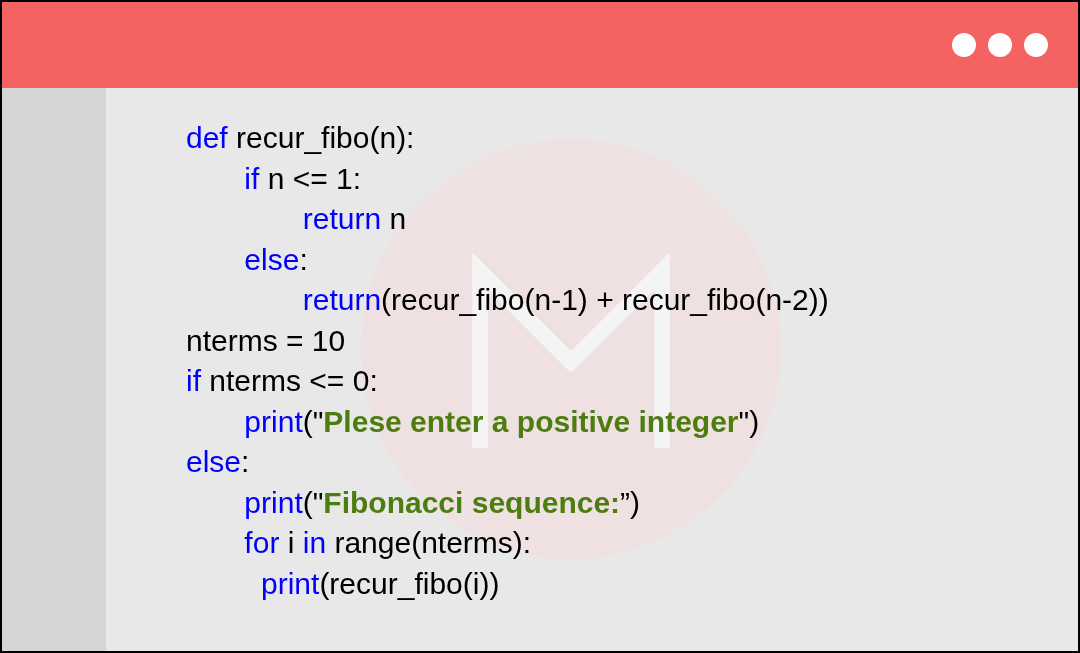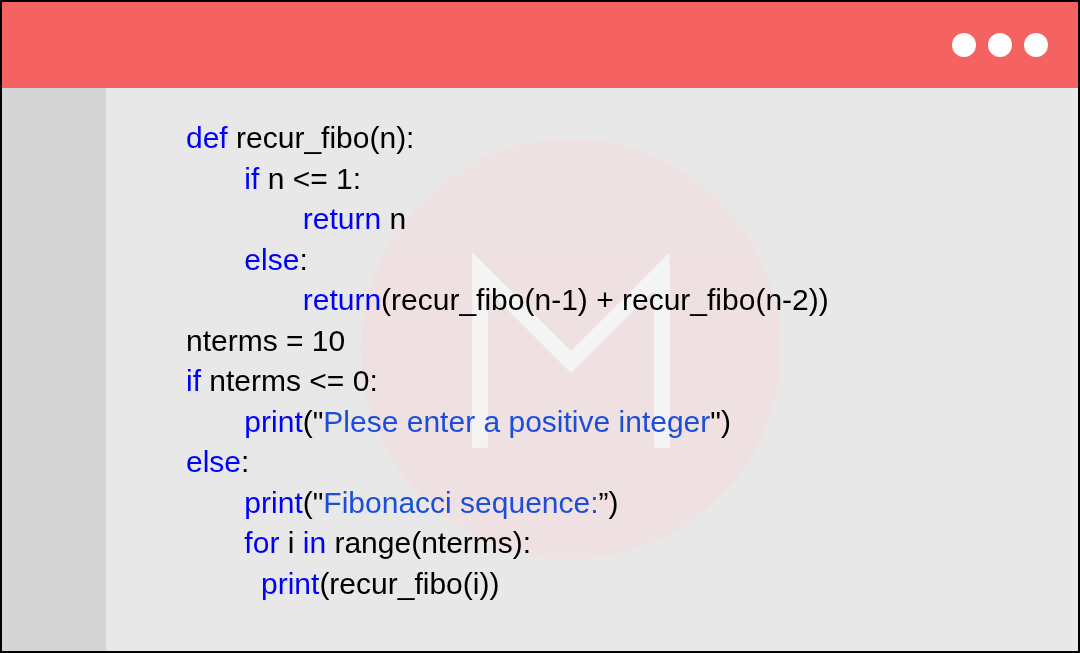--- a/index.html
+++ b/index.html
@@ -71,21 +71,21 @@
     }
     .code {
       position: relative;
       font-family: "Segoe UI", Arial, sans-serif;
       font-size: 30px;
       line-height: 1.35;
       color: #000;
       white-space: pre;
     }
     .kw { color: #0000ff; }
-    .str { color: #1d4ed8; }
+    .str { color: #4d7c0f; font-weight: bold; }
   </style>
 </head>
 <body>
 
 <div class="window">
   <div class="titlebar">
     <div class="dot"></div>
     <div class="dot"></div>
     <div class="dot"></div>
   </div>

